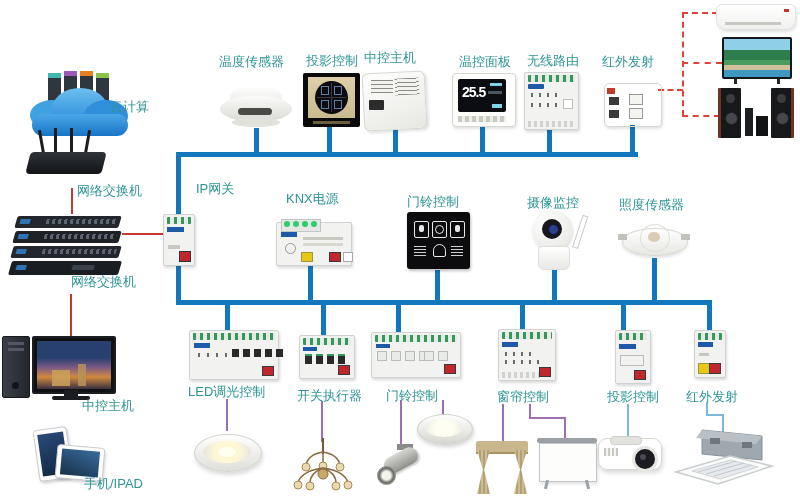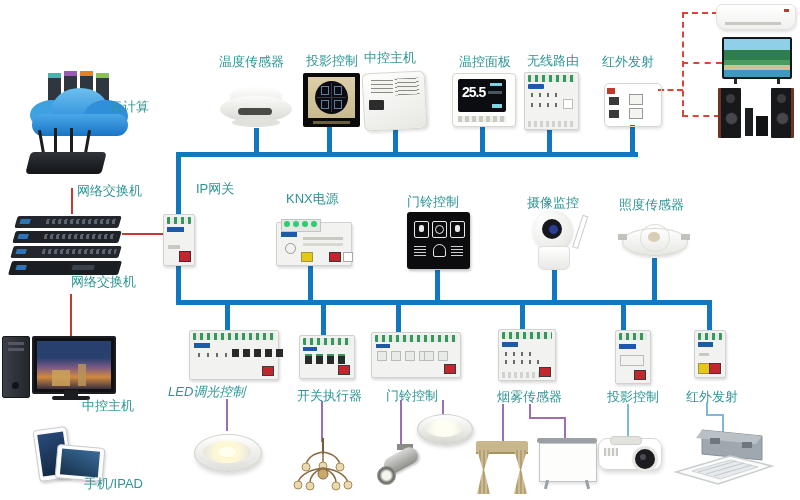--- a/index.html
+++ b/index.html
@@ -412,20 +412,20 @@
   <div class="lbl" style="left:306px;top:54px;">投影控制</div>
   <div class="lbl" style="left:364px;top:51px;">中控主机</div>
   <div class="lbl" style="left:459px;top:55px;">温控面板</div>
   <div class="lbl" style="left:527px;top:54px;">无线路由</div>
   <div class="lbl" style="left:602px;top:55px;">红外发射</div>
   <div class="lbl" style="left:196px;top:182px;">IP网关</div>
   <div class="lbl" style="left:286px;top:192px;">KNX电源</div>
   <div class="lbl" style="left:407px;top:195px;">门铃控制</div>
   <div class="lbl" style="left:527px;top:196px;">摄像监控</div>
   <div class="lbl" style="left:619px;top:198px;">照度传感器</div>
-  <div class="lbl" style="left:168px;top:385px;font-style:italic;">LED调光控制</div>
+  <div class="lbl" style="left:188px;top:385px;">LED调光控制</div>
   <div class="lbl" style="left:297px;top:389px;">开关执行器</div>
   <div class="lbl" style="left:386px;top:389px;">门铃控制</div>
-  <div class="lbl" style="left:497px;top:390px;">烟雾传感器</div>
+  <div class="lbl" style="left:497px;top:390px;">窗帘控制</div>
   <div class="lbl" style="left:607px;top:390px;">投影控制</div>
   <div class="lbl" style="left:686px;top:390px;">红外发射</div>
 
 </div>
 
 </body></html>

